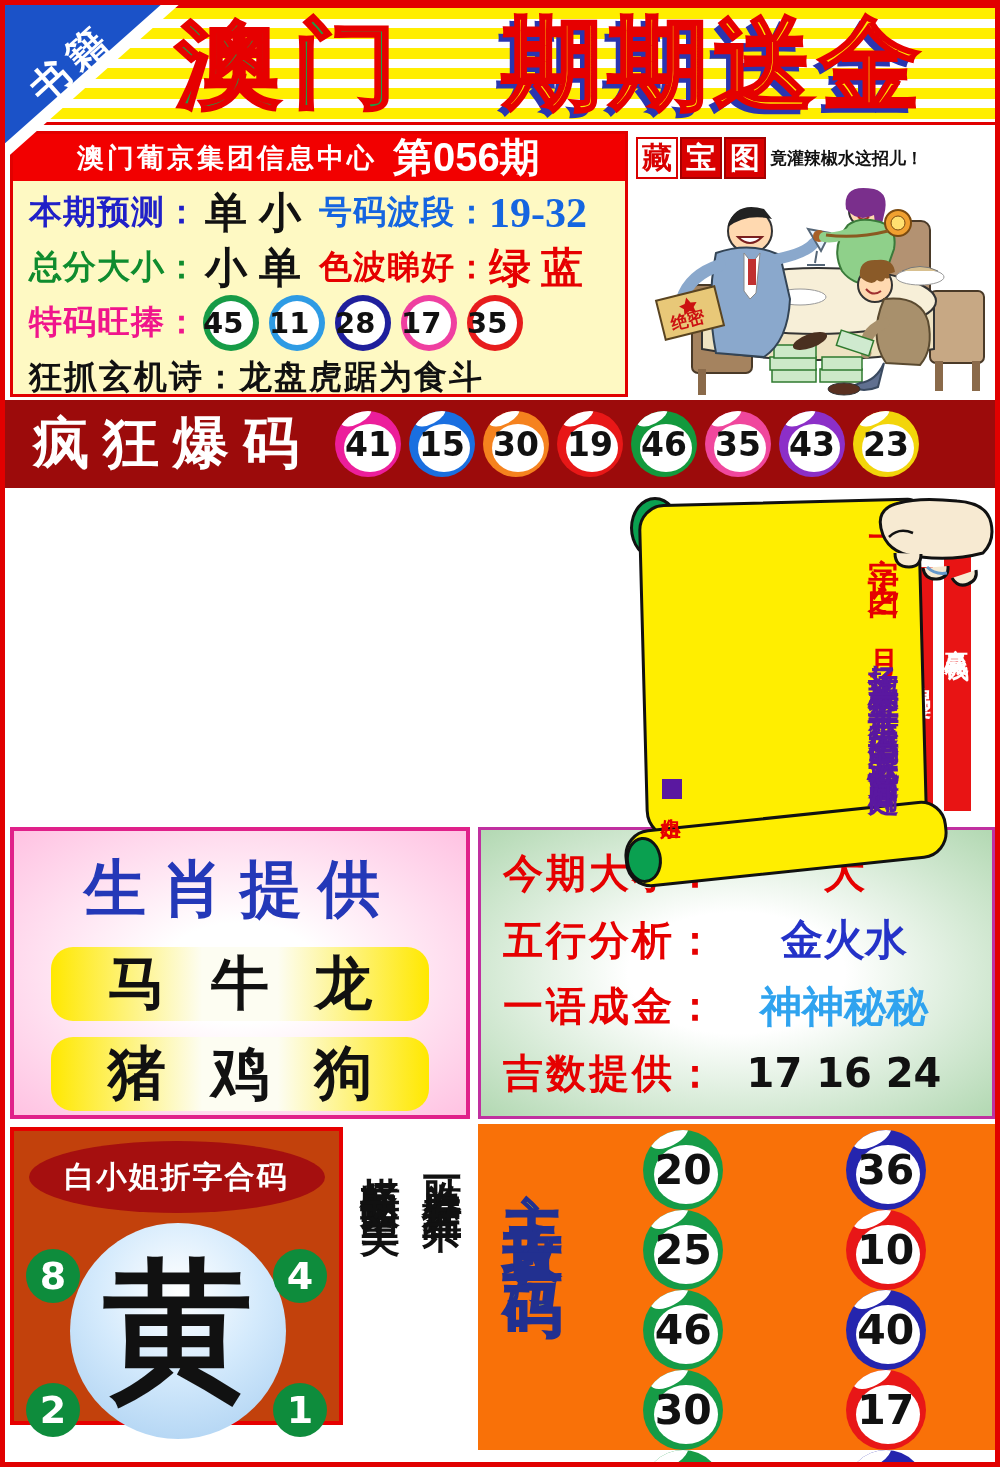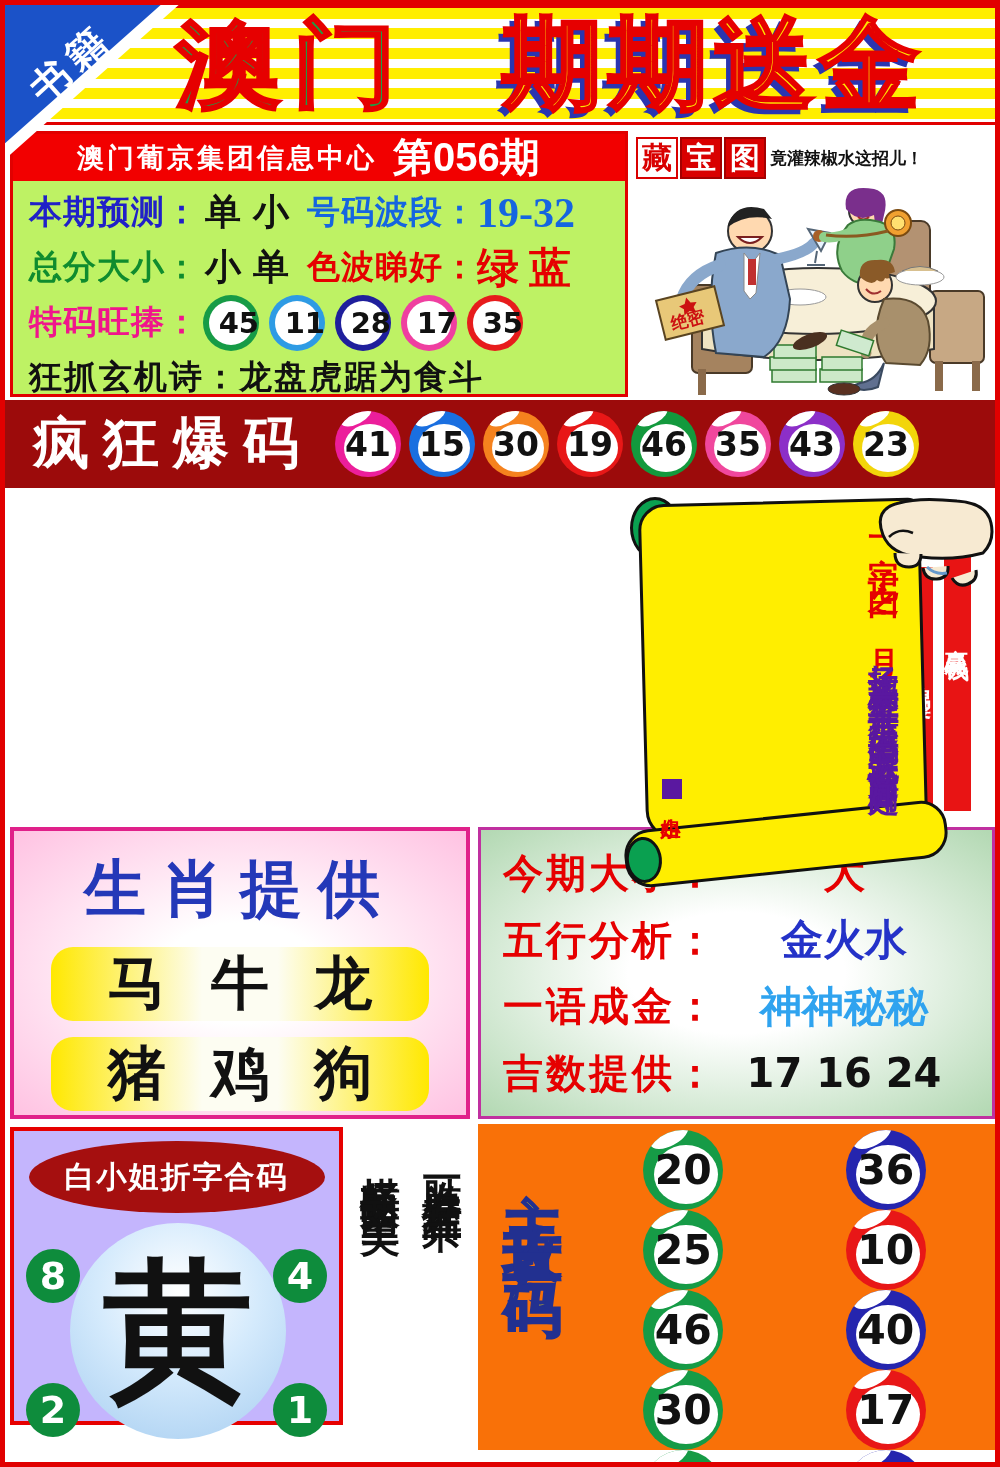--- a/index.html
+++ b/index.html
@@ -19,28 +19,28 @@
     color:#fff;font-size:40px;font-weight:900;letter-spacing:8px;z-index:1;
     font-family:"Liberation Serif",serif;}
   .header-title{position:absolute;left:158px;top:0;height:114px;display:flex;align-items:center;}
   .t-green{font-size:94px;font-weight:900;color:#1d9e45;-webkit-text-stroke:3px #e60000;
     letter-spacing:10px;transform:scaleX(1.12);transform-origin:left center;}
   .t-yellow{font-size:100px;font-weight:900;color:#ffe400;-webkit-text-stroke:3px #e60000;
     text-shadow:-6px 6px 0 #2a35b0;letter-spacing:6px;margin-left:118px;}
 
   
   .info-box{left:5px;top:126px;width:618px;height:266px;border:3px solid #e10000;
-    box-sizing:border-box;background:#bef264;}
+    box-sizing:border-box;background:#fef9c3;}
   .info-head{height:47px;background:#f20000;display:flex;align-items:center;padding-left:64px;}
   .info-org{color:#fff;font-size:27px;font-weight:700;letter-spacing:3px;font-family:"Liberation Serif",serif;}
   .info-issue{color:#fff;font-size:40px;font-weight:900;margin-left:16px;}
   .info-rows{padding:4px 12px 0 16px;}
   .irow{display:flex;align-items:center;height:55px;}
   .ilabel{font-family:"Liberation Serif",serif;font-weight:700;font-size:33px;letter-spacing:1px;}
-  .ival-big{color:#111;font-size:36px;font-weight:900;letter-spacing:12px;font-family:Liberation Serif, serif;margin:0 6px;}
+  .ival-big{color:#111;font-size:42px;font-weight:900;letter-spacing:12px;font-family:Liberation Serif, serif;margin:0 6px;}
   .ival-num{font-size:42px;font-weight:900;font-family:"Liberation Serif",serif;}
   .hot-balls{display:flex;gap:10px;margin-left:4px;}
   .poem-row{font-family:"Liberation Serif",serif;font-weight:700;font-size:33px;color:#111;letter-spacing:2px;}
 
   
   .cartoon{left:627px;top:126px;width:363px;height:266px;background:#ffffff;}
   .stamp-row{position:absolute;left:4px;top:6px;display:flex;align-items:flex-start;z-index:3;}
   .stamp-ch{width:38px;height:38px;display:flex;align-items:center;justify-content:center;
     font-size:30px;font-weight:900;font-family:"Liberation Serif",serif;}
   .stamp-ch.s0{color:#d90000;background:#fff;border:2px solid #d90000;}
@@ -49,21 +49,21 @@
   .scene{position:absolute;left:0;top:42px;}
 
   
   .crazy{left:0;top:395px;width:990px;height:88px;background:#9c0b0b;display:flex;align-items:center;}
   .crazy-title{color:#fff;font-size:56px;font-weight:900;letter-spacing:14px;
     font-family:"Liberation Serif",serif;margin-left:28px;white-space:nowrap;}
   .crazy-balls{display:flex;gap:8px;margin-left:22px;}
 
   
   .ball-ring{position:relative;width:56px;height:56px;border-radius:50%;background:var(--c,#333);
-    display:flex;align-items:center;justify-content:flex-end;flex:0 0 auto;}
+    display:flex;align-items:center;justify-content:flex-start;flex:0 0 auto;}
   .ball-ring::before{content:'';position:absolute;inset:6px;background:#fff;border-radius:50%;}
   .ball-ring span{position:relative;z-index:1;font-family:"DejaVu Sans",sans-serif;
     font-weight:700;font-size:29px;color:#111;}
   .ball-pool{position:relative;width:66px;height:66px;border-radius:50%;background:var(--c,#333);
     display:flex;align-items:center;justify-content:center;flex:0 0 auto;overflow:hidden;}
   .ball-pool::before{content:'';position:absolute;left:13%;top:19%;right:7%;bottom:7%;
     background:#fff;border-radius:50%;}
   .ball-pool::after{content:'';position:absolute;left:6%;top:-6%;width:52%;height:26%;
     background:#fff;border-radius:50%;transform:rotate(-28deg);}
   .ball-pool span{position:relative;z-index:1;font-family:"DejaVu Sans",sans-serif;
@@ -117,21 +117,21 @@
 
   
   .analysis{left:473px;top:822px;width:517px;height:292px;border:3px solid #c030a0;box-sizing:border-box;
     background:radial-gradient(ellipse at center,#ffffff 30%,#b2d8b2 100%);
     display:flex;flex-direction:column;justify-content:space-around;padding:10px 22px;z-index:1;}
   .arow{display:flex;align-items:center;}
   .alabel{font-family:"Liberation Serif",serif;font-weight:900;font-size:40px;color:#e60000;letter-spacing:3px;}
   .avalue{flex:1;text-align:center;font-family:"Liberation Serif",serif;font-weight:900;font-size:42px;}
 
   
-  .split-box{left:5px;top:1122px;width:333px;height:298px;border:4px solid #e60000;box-sizing:border-box;background:#c4b5fd;}
+  .split-box{left:5px;top:1122px;width:333px;height:298px;border:4px solid #e60000;box-sizing:border-box;background:#c2410c;}
   .split-ellipse{width:296px;height:72px;margin:10px auto 0 auto;background:#a50f0f;border-radius:50%;
     display:flex;align-items:center;justify-content:center;color:#fff;font-size:30px;font-weight:700;
     letter-spacing:2px;font-family:"Liberation Serif",serif;}
   .split-circle{position:absolute;left:56px;top:92px;width:216px;height:216px;border-radius:50%;
     background:radial-gradient(circle at 50% 32%,#ffffff 0%,#d4eafc 45%,#a6cdf0 100%);
     display:flex;align-items:center;justify-content:center;}
   .split-char{font-family:"Liberation Serif",serif;font-size:150px;font-weight:900;color:#111;line-height:1;}
   .corner-num{position:absolute;width:54px;height:54px;border-radius:50%;background:#0e8c3c;color:#fff;
     display:flex;align-items:center;justify-content:center;font-size:38px;font-weight:700;
     font-family:"DejaVu Sans",sans-serif;}

